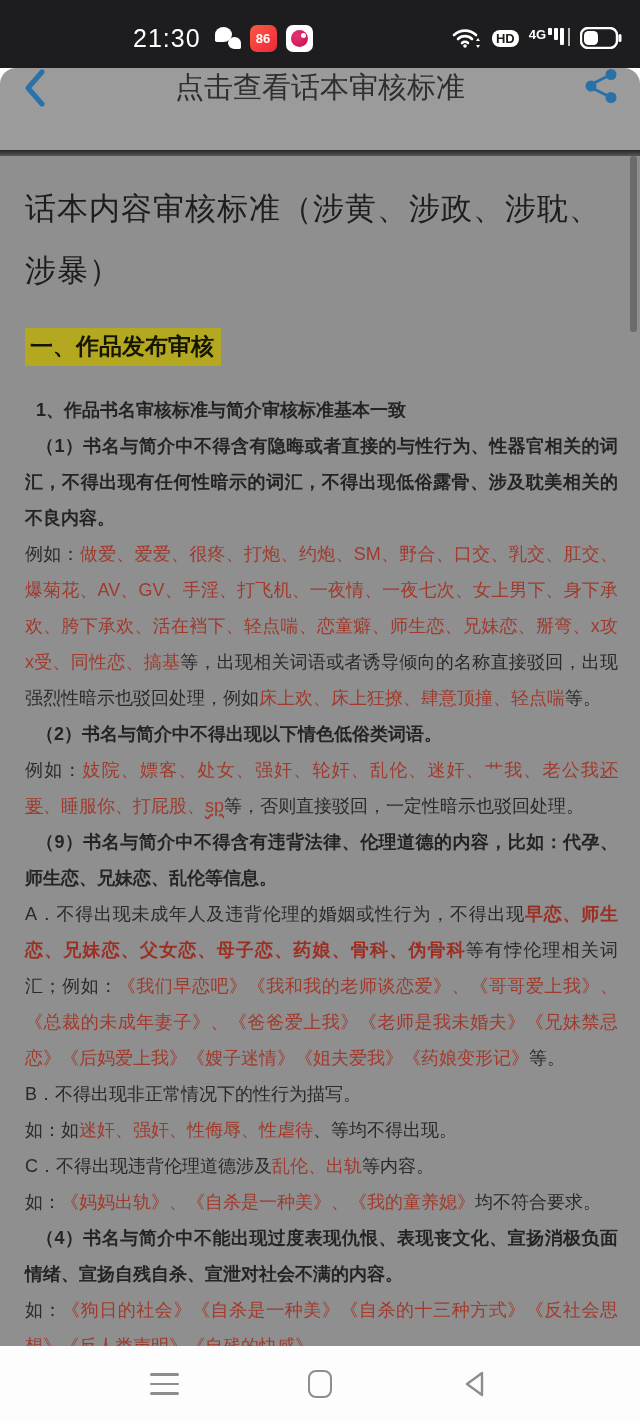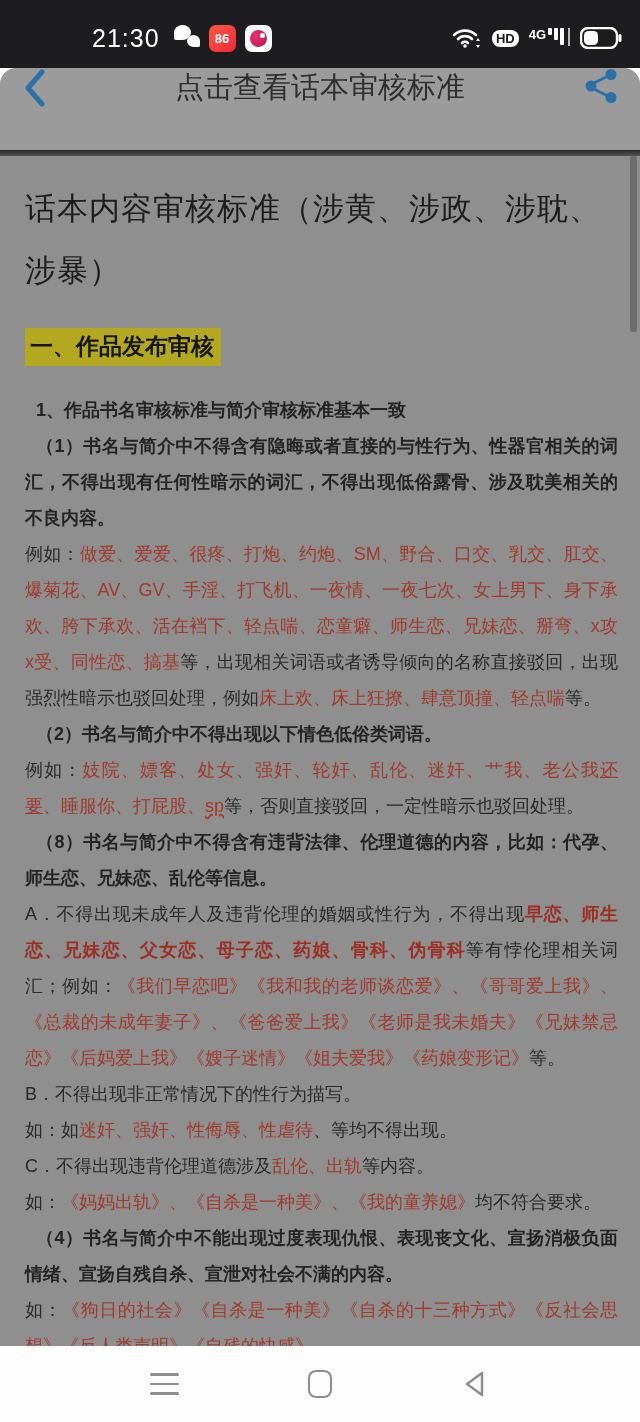--- a/index.html
+++ b/index.html
@@ -3,22 +3,22 @@
 <meta charset="utf-8">
 <style>
   * { margin:0; padding:0; box-sizing:border-box; }
   html,body { width:640px; height:1422px; overflow:hidden; background:#000; }
   body { font-family:"Liberation Sans","DejaVu Sans",sans-serif; }
   #screen { position:relative; width:640px; height:1422px; background:#fff; overflow:hidden; }
 
   
   .status-bar { position:absolute; top:0; left:0; width:640px; height:68px;
     background:#1d1d1f; display:flex; align-items:center; padding:8px 18px 0 92px; }
-  .sb-time { color:#fff; font-size:25px; letter-spacing:1px; }
-  .sb-apps { display:flex; gap:9px; margin-left:14px; }
+  .sb-time { color:#fff; font-size:25px; letter-spacing:1px;margin-left:41px; }
+  .sb-apps { display:flex; align-items:center; gap:9px; margin-left:14px; }
   .wx-icon { width:26px; height:22px; position:relative; }
   .wx-icon .b1 { position:absolute; left:0; top:0; width:17px; height:15px; background:#fff; border-radius:50% 50% 50% 12%; }
   .wx-icon .b2 { position:absolute; right:0; bottom:0; width:13px; height:12px; background:#fff; border-radius:50% 50% 12% 50%; }
   .ks-icon { width:27px; height:27px; border-radius:7px; background:linear-gradient(135deg,#fb5a42,#f0273a);
     color:#fff; font-size:13px; font-weight:bold; display:flex; align-items:center; justify-content:center; }
   .bird-icon { width:27px; height:27px; border-radius:7px; background:#fff; display:flex; align-items:center; justify-content:center; }
   .bird-icon .dot { width:17px; height:17px; border-radius:50%; background:radial-gradient(circle at 35% 35%,#e9336f,#b81257); position:relative; }
   .bird-icon .dot::after { content:""; position:absolute; right:2px; top:3px; width:5px; height:5px; border-radius:50%; background:#fff; }
   .sb-right { margin-left:auto; display:flex; align-items:center; gap:10px; }
   .hd-badge { background:#fff; color:#1d1d1f; font-size:13px; font-weight:bold; border-radius:8px; padding:1px 4px; }
@@ -120,21 +120,21 @@
     <div class="doc-title">话本内容审核标准（涉黄、涉政、涉耽、涉暴）</div>
     <div>
       <span class="hl-heading">一、作品发布审核</span>
     </div>
     <div>
         <div class="para indent"><span class="seg-b">1、作品书名审核标准与简介审核标准基本一致</span></div>
         <div class="para indent"><span class="seg-b">（1）书名与简介中不得含有隐晦或者直接的与性行为、性器官相关的词汇，不得出现有任何性暗示的词汇，不得出现低俗露骨、涉及耽美相关的不良内容。</span></div>
         <div class="para"><span class="seg-p">例如：</span><span class="seg-r">做爱、爱爱、很疼、打炮、约炮、SM、野合、口交、乳交、肛交、爆菊花、AV、GV、手淫、打飞机、一夜情、一夜七次、女上男下、身下承欢、胯下承欢、活在裆下、轻点喘、恋童癖、师生恋、兄妹恋、掰弯、x攻x受、同性恋、搞基</span><span class="seg-p">等，出现相关词语或者诱导倾向的名称直接驳回，出现强烈性暗示也驳回处理，例如</span><span class="seg-r">床上欢、床上狂撩、肆意顶撞、轻点喘</span><span class="seg-p">等。</span></div>
         <div class="para indent"><span class="seg-b">（2）书名与简介中不得出现以下情色低俗类词语。</span></div>
         <div class="para"><span class="seg-p">例如：</span><span class="seg-r">妓院、嫖客、处女、强奸、轮奸、乱伦、迷奸、艹我、老公我</span><span class="seg-ru">还要</span><span class="seg-r">、睡服你、打屁股、</span><span class="seg-rw">sp</span><span class="seg-p">等，否则直接驳回，一定性暗示也驳回处理。</span></div>
-        <div class="para indent"><span class="seg-b">（8）书名与简介中不得含有违背法律、伦理道德的内容，比如：代孕、师生恋、兄妹恋、乱伦等信息。</span></div>
+        <div class="para indent"><span class="seg-b">（9）书名与简介中不得含有违背法律、伦理道德的内容，比如：代孕、师生恋、兄妹恋、乱伦等信息。</span></div>
         <div class="para"><span class="seg-p">A．不得出现未成年人及违背伦理的婚姻或性行为，不得出现</span><span class="seg-rb">早恋、师生恋、兄妹恋、父女恋、母子恋、药娘、骨科、伪骨科</span><span class="seg-p">等有悖伦理相关词汇；例如：</span><span class="seg-r">《我们早恋吧》《我和我的老师谈恋爱》、《哥哥爱上我》、《总裁的未成年妻子》、《爸爸爱上我》《老师是我未婚夫》《兄妹禁忌恋》《后妈爱上我》《嫂子迷情》《姐夫爱我》《药娘变形记》</span><span class="seg-p">等。</span></div>
         <div class="para"><span class="seg-p">B．不得出现非正常情况下的性行为描写。</span></div>
         <div class="para"><span class="seg-p">如：如</span><span class="seg-r">迷奸、强奸、性侮辱、性虐待</span><span class="seg-p">、等均不得出现。</span></div>
         <div class="para"><span class="seg-p">C．不得出现违背伦理道德涉及</span><span class="seg-r">乱伦、出轨</span><span class="seg-p">等内容。</span></div>
         <div class="para"><span class="seg-p">如：</span><span class="seg-r">《妈妈出轨》、《自杀是一种美》、《我的童养媳》</span><span class="seg-p">均不符合要求。</span></div>
         <div class="para indent"><span class="seg-b">（4）书名与简介中不能出现过度表现仇恨、表现丧文化、宣扬消极负面情绪、宣扬自残自杀、宣泄对社会不满的内容。</span></div>
         <div class="para"><span class="seg-p">如：</span><span class="seg-r">《狗日的社会》《自杀是一种美》《自杀的十三种方式》《反社会思想》《反人类声明》《自残的快感》</span></div>
       </div>
   </div>
   <div class="scrollbar-thumb"></div>

